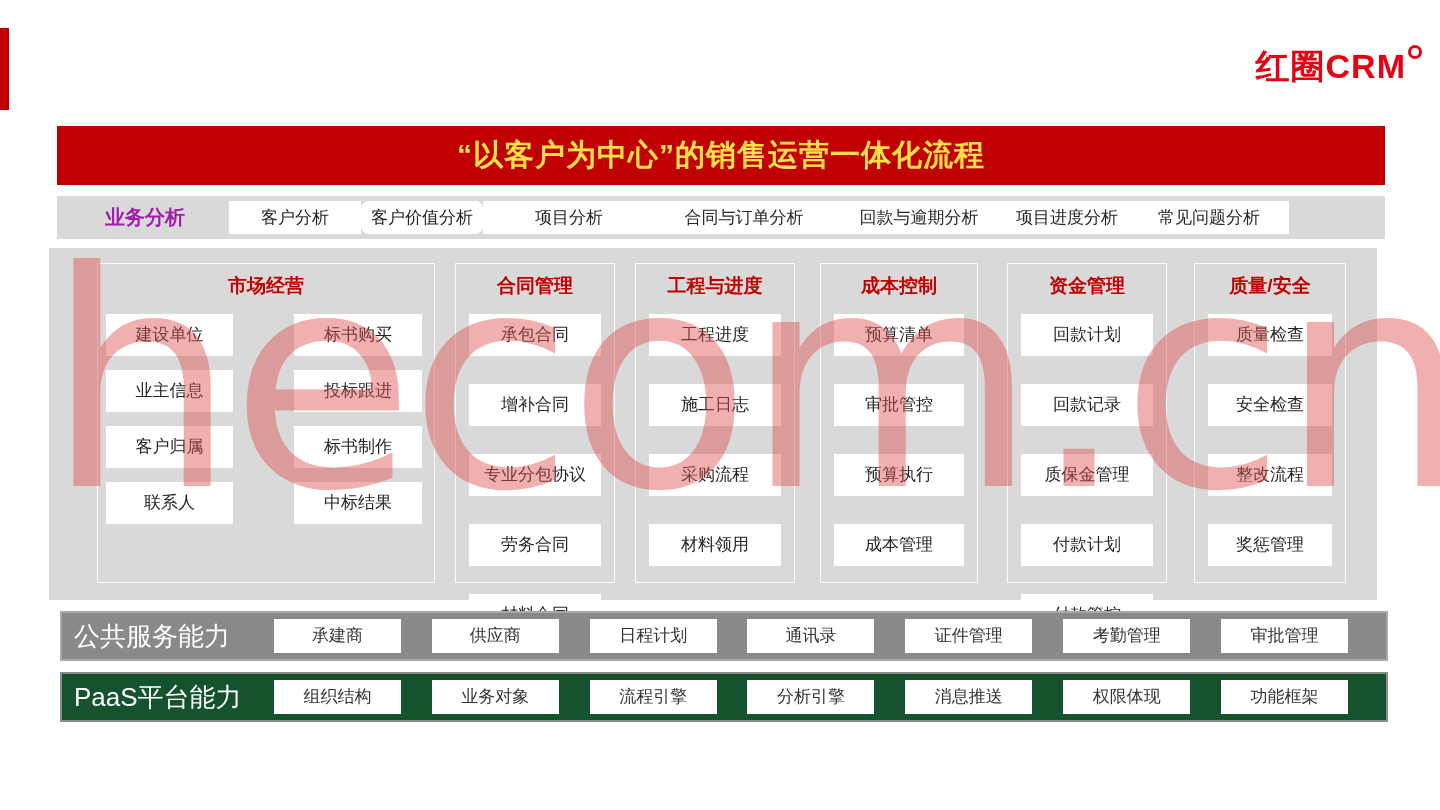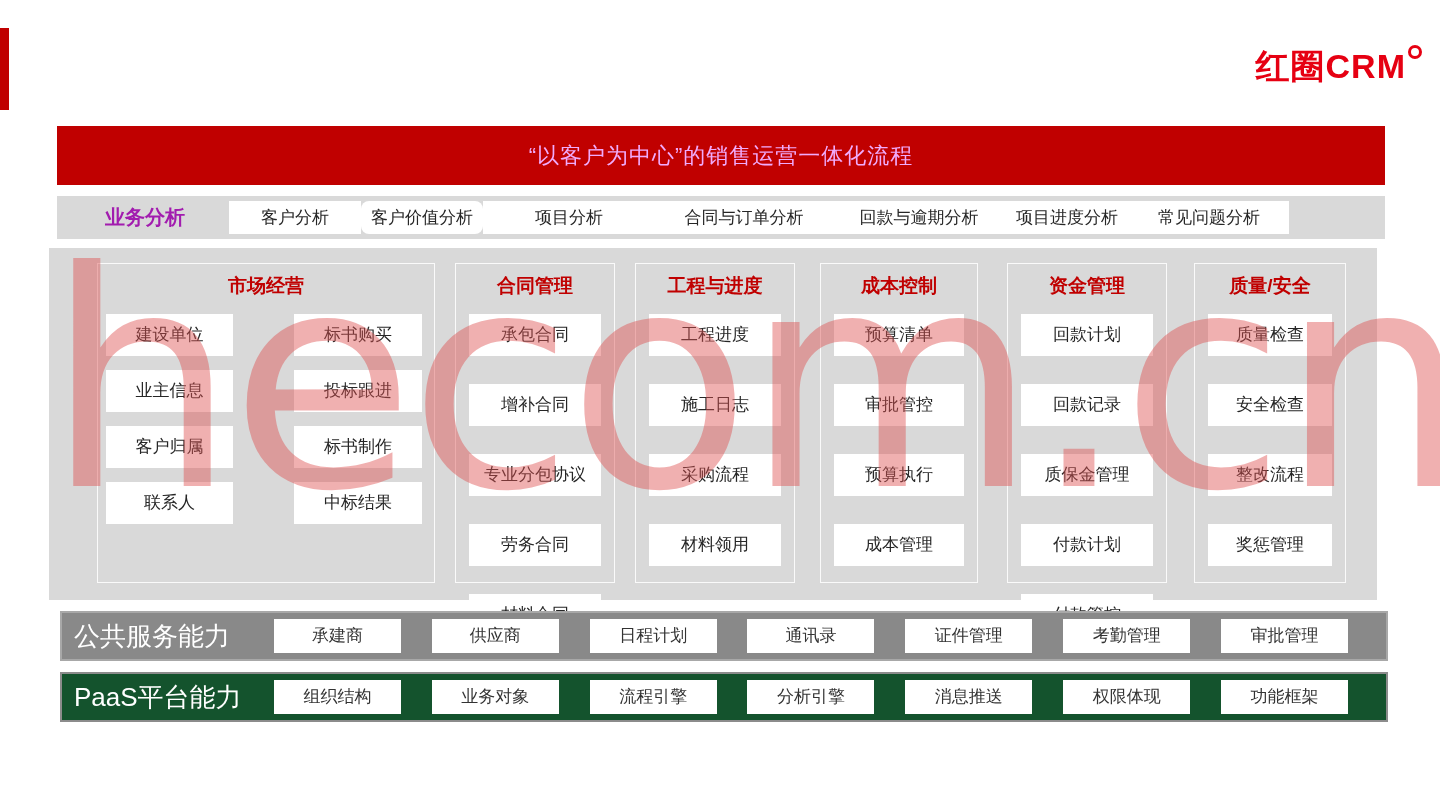--- a/index.html
+++ b/index.html
@@ -10,21 +10,21 @@
   
   .accent-bar{position:absolute;left:0;top:28px;width:9px;height:82px;background:#c00000;}
   
   .logo{position:absolute;top:44px;right:18px;font-size:34px;font-weight:bold;color:#e60012;letter-spacing:1px;white-space:nowrap;}
   .logo .ring{display:inline-block;width:8px;height:8px;border:3px solid #e60012;border-radius:50%;vertical-align:top;margin:1px 0 0 2px;}
   
   .banner{
     position:absolute;left:57px;top:126px;width:1328px;height:59px;background:#c00000;
     display:flex;align-items:center;justify-content:center;
   }
-  .banner .title{color:#f0abfc;font-size:22px;font-weight:normal;letter-spacing:1px;}
+  .banner .title{color:#fde047;font-size:30px;font-weight:bold;letter-spacing:1px;}
   
   .analysis{
     position:absolute;left:57px;top:196px;width:1328px;height:43px;background:#d9d9d9;
     display:flex;align-items:center;
   }
   .analysis .row-label{margin-left:48px;margin-right:44px;font-size:20px;font-weight:bold;color:#a21caf;white-space:nowrap;font-family:Liberation Mono, monospace;}
   .analysis .boxes{display:flex;align-items:flex-end;}
   .analysis .wbox{background:#fff;height:33px;line-height:33px;text-align:center;font-size:17px;color:#262626;}
   .analysis .wbox:nth-child(1){width:132px;}
   .analysis .wbox:nth-child(2){width:122px;border-radius:8px;}

